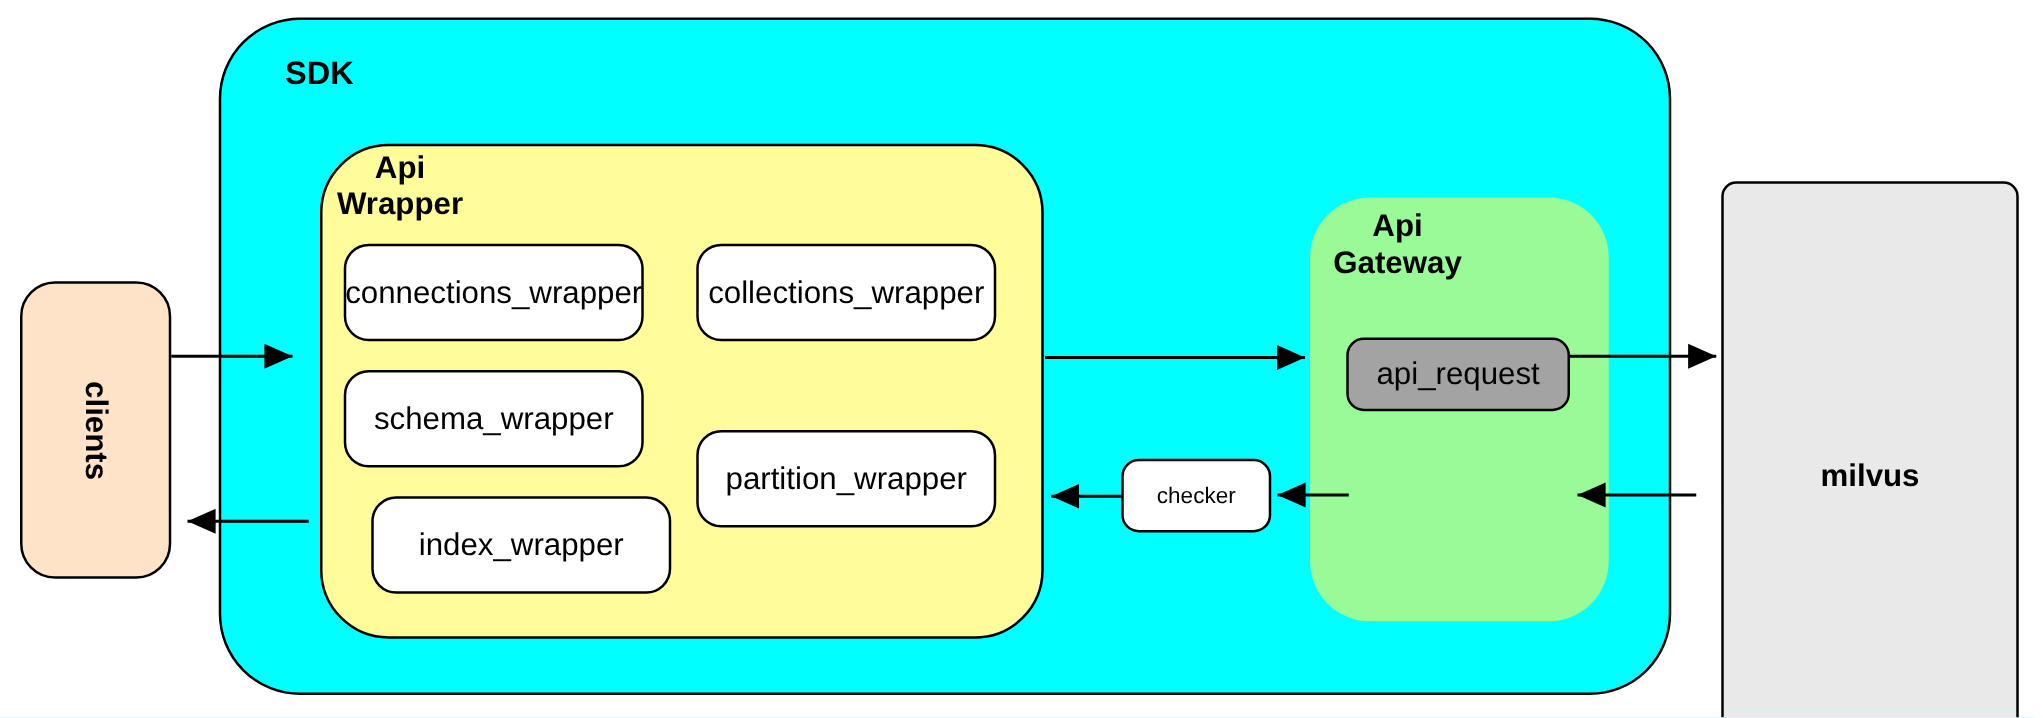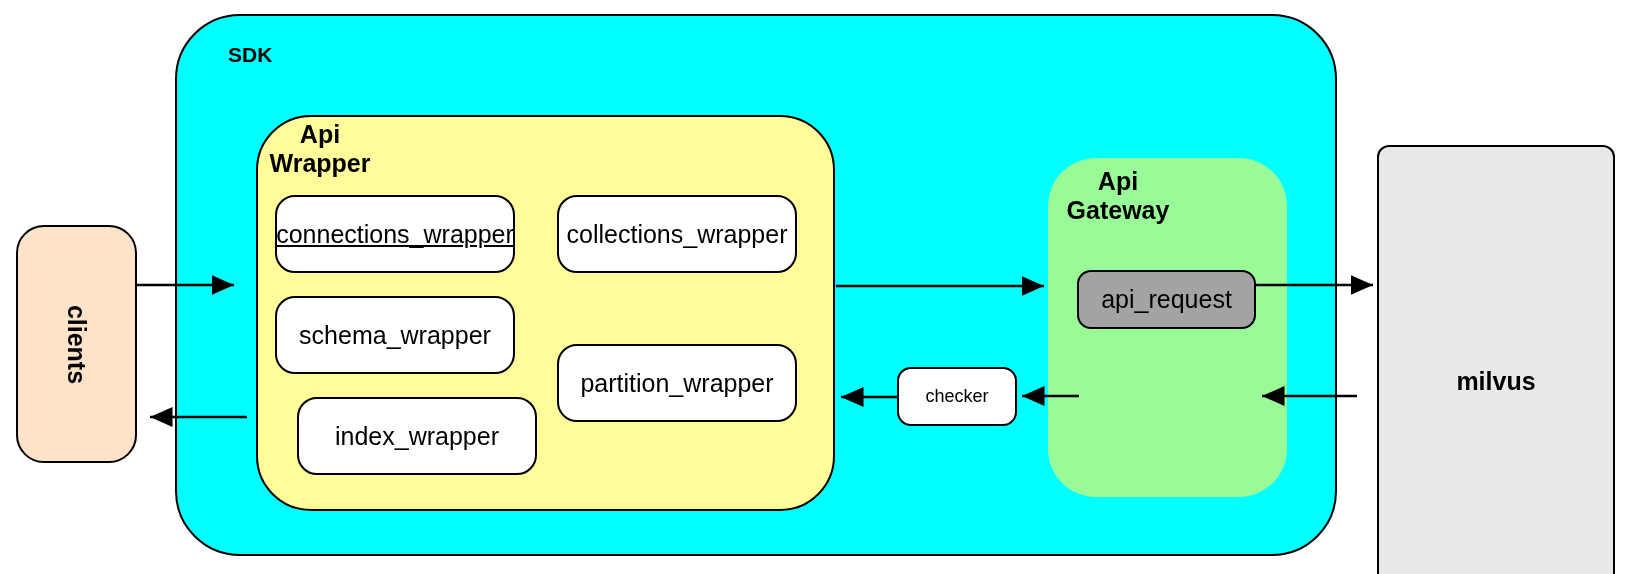--- a/index.html
+++ b/index.html
@@ -17,34 +17,34 @@
 
   
   .clients { left: 16px; top: 225px; width: 121px; height: 238px; border-radius: 28px; }
   .clients .vtext {
     transform: rotate(90deg);
     font-weight: bold; font-size: 25px; white-space: nowrap;
   }
 
   
   .sdk { left: 175px; top: 14px; width: 1162px; height: 542px; border-radius: 65px; }
-  .sdk-lbl { position: absolute; left: 51px; top: 27px; font-weight: bold; font-size: 21px; }
+  .sdk-lbl { position: absolute; left: 51px; top: 27px; font-weight: bold; font-size: 26px; }
 
   
   .wrapper { left: 79px; top: 99px; width: 579px; height: 396px; border-radius: 55px; }
   .wrapper-lbl {
     position: absolute; left: 4px; top: 3px; width: 116px;
     font-weight: bold; font-size: 25px; line-height: 29px; text-align: center;
   }
   .module {
     position: absolute; width: 240px; height: 78px;
     background: #fff; border: 2px solid #000; border-radius: 20px;
     box-sizing: border-box; font-size: 25px;
   }
-  .m1 { left: 17px;  top: 78px; text-decoration: underline;  }
+  .m1 { left: 17px;  top: 78px;  }
   .m2 { left: 299px; top: 78px;  }
   .m3 { left: 17px;  top: 179px; }
   .m4 { left: 299px; top: 179px; margin-top: 48px; }
   .m5 { left: 7px;  top: 280px; margin-left: 32px; }
   .m6 { left: 299px; top: 280px; }
 
   
   .checker {
     left: 720px; top: 351px; width: 120px; height: 59px;
     background: #fff; border-radius: 14px; font-size: 18px;

